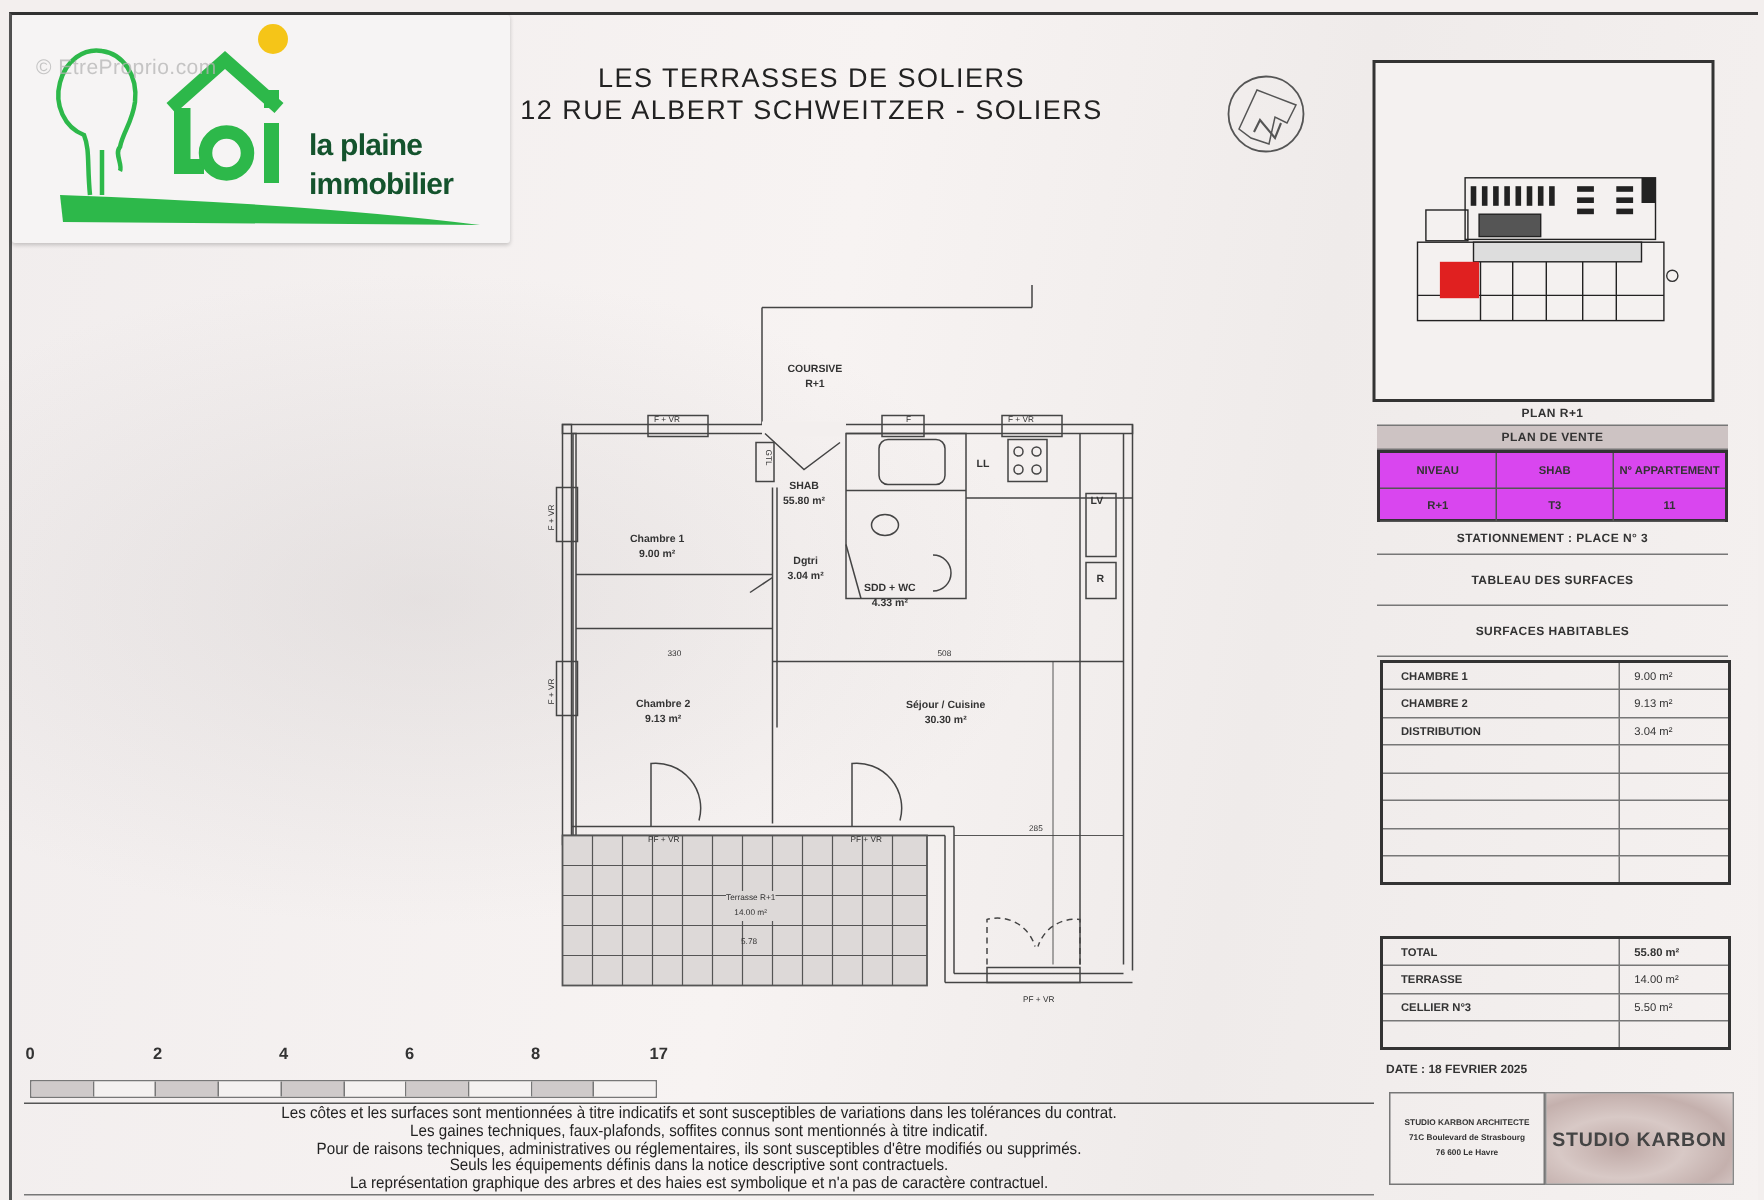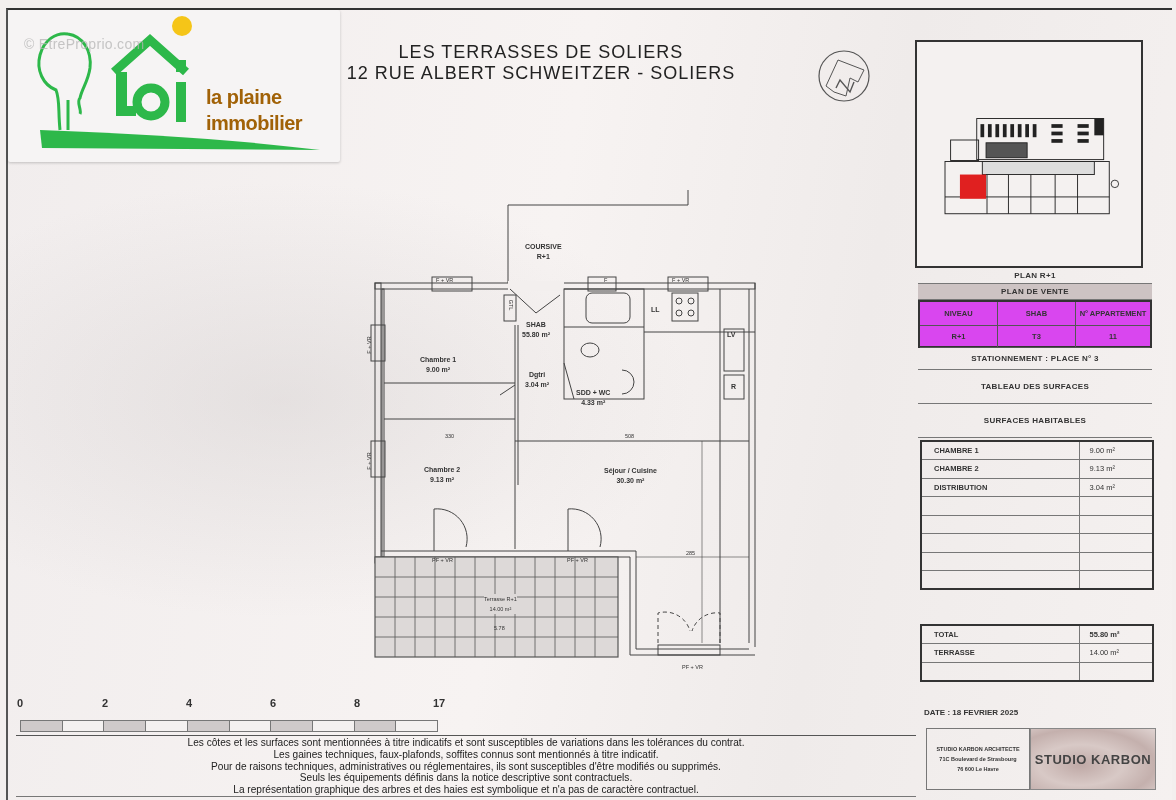--- a/index.html
+++ b/index.html
@@ -26,21 +26,21 @@
     position: absolute; left: 8px; top: 10px; width: 332px; height: 152px;
     background: #f6f4f4; border-radius: 2px;
     box-shadow: 0 1px 3px rgba(0,0,0,0.2);
   }
   .watermark {
     position: absolute; left: 16px; top: 26px; font-size: 14px; color: rgba(180,180,180,0.75);
     letter-spacing: 0.3px;
   }
   .logo-text {
     position: absolute; left: 198px; top: 74px; font-size: 20px; font-weight: bold;
-    color: #a16207; line-height: 26px; letter-spacing: -0.5px;
+    color: #14532d; line-height: 26px; letter-spacing: -0.5px;
   }
   
   .title {
     position: absolute; left: 336px; top: 42px; width: 410px; text-align: center;
     font-size: 18px; line-height: 21px; letter-spacing: 1px; color: #222;
   }
   .north {
     position: absolute; left: 816px; top: 48px; width: 56px; height: 56px;
   }
   .keyplan {
@@ -395,20 +395,24 @@
   <tbody>
       <tr>
         <td>TOTAL</td>
         <td style="font-weight:bold">55.80 m²</td>
       </tr>
   <tr>
         <td>TERRASSE</td>
         <td>14.00 m²</td>
       </tr>
   <tr>
+        <td>CELLIER N°3</td>
+        <td>5.50 m²</td>
+      </tr>
+  <tr>
         <td></td>
         <td></td>
       </tr>
 </tbody>
   </table>
 
 <div class="date">DATE : 18 FEVRIER 2025</div>
 <div class="arch-box">
   <div>STUDIO KARBON ARCHITECTE</div>
   <div>71C Boulevard de Strasbourg</div>

